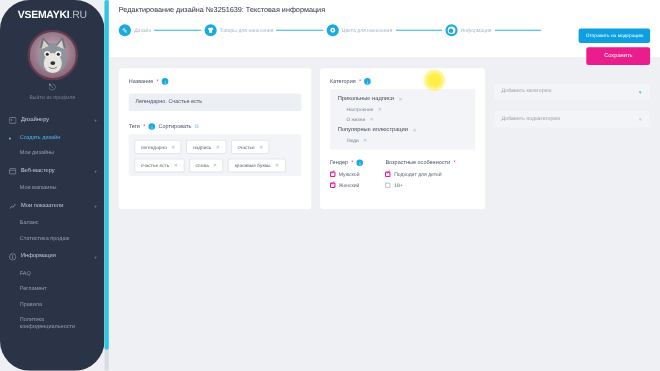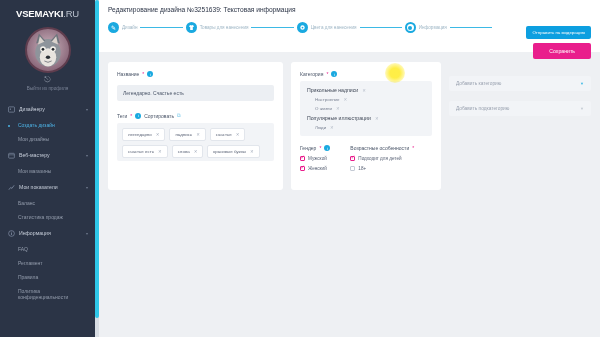--- a/index.html
+++ b/index.html
@@ -11,20 +11,21 @@
   }
   .app { position: relative; width: 600px; height: 337px; display: flex; }
 
   
   .sidebar {
     width: 95px; height: 337px;
     background: #2b3446;
     flex: 0 0 95px;
     position: relative;
     overflow: hidden;
+    border-radius: 27px;
   }
   .logo-wrap {
     height: 22px; display: flex; align-items: center; justify-content: center;
     padding-top: 4px;
   }
   .logo { font-size: 9.5px; font-weight: bold; letter-spacing: -0.2px; }
   .logo .a { color: #ffffff; }
   .logo .b { color: #b9c0cc; font-weight: normal; }
 
   .avatar-block { display: flex; flex-direction: column; align-items: center; margin-top: 5px; }

